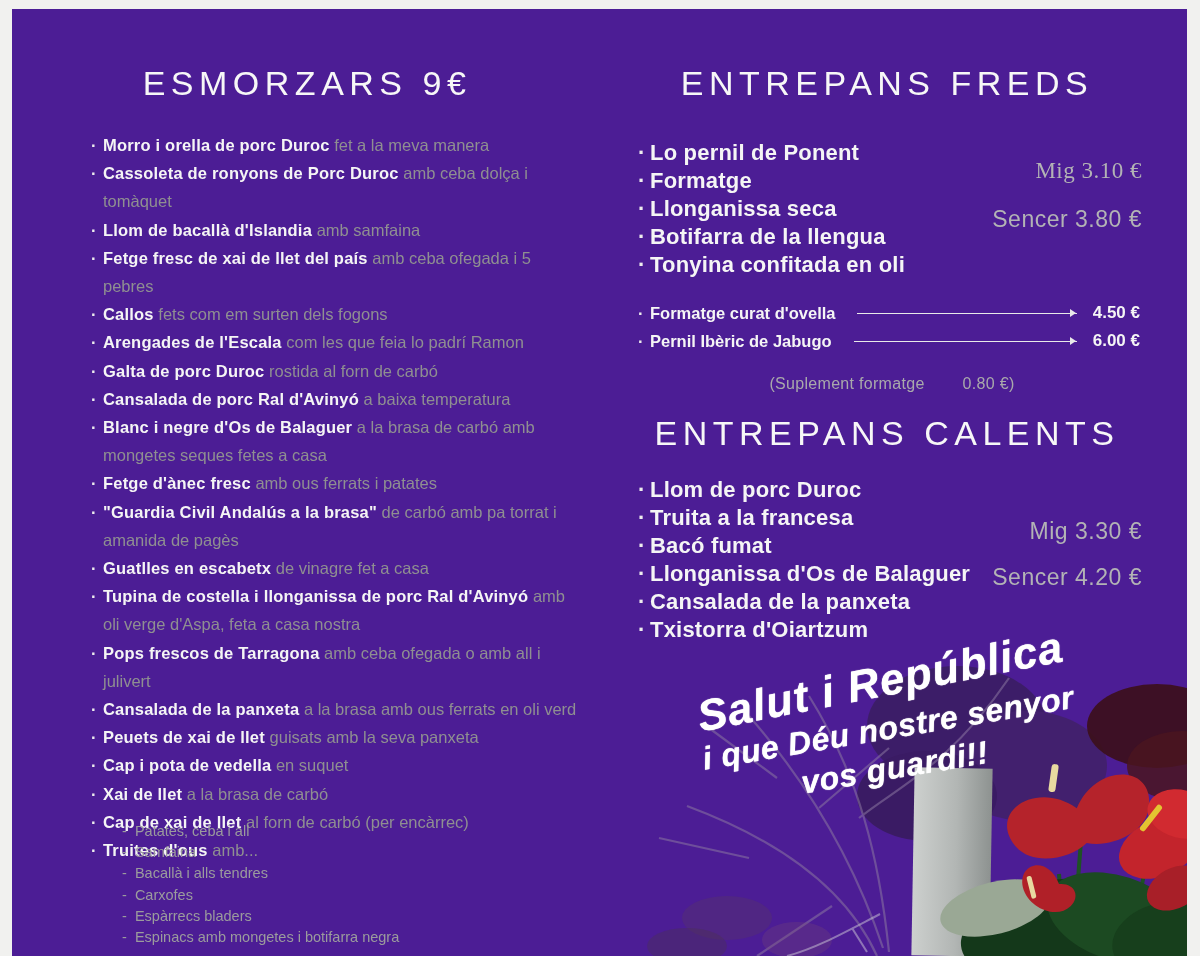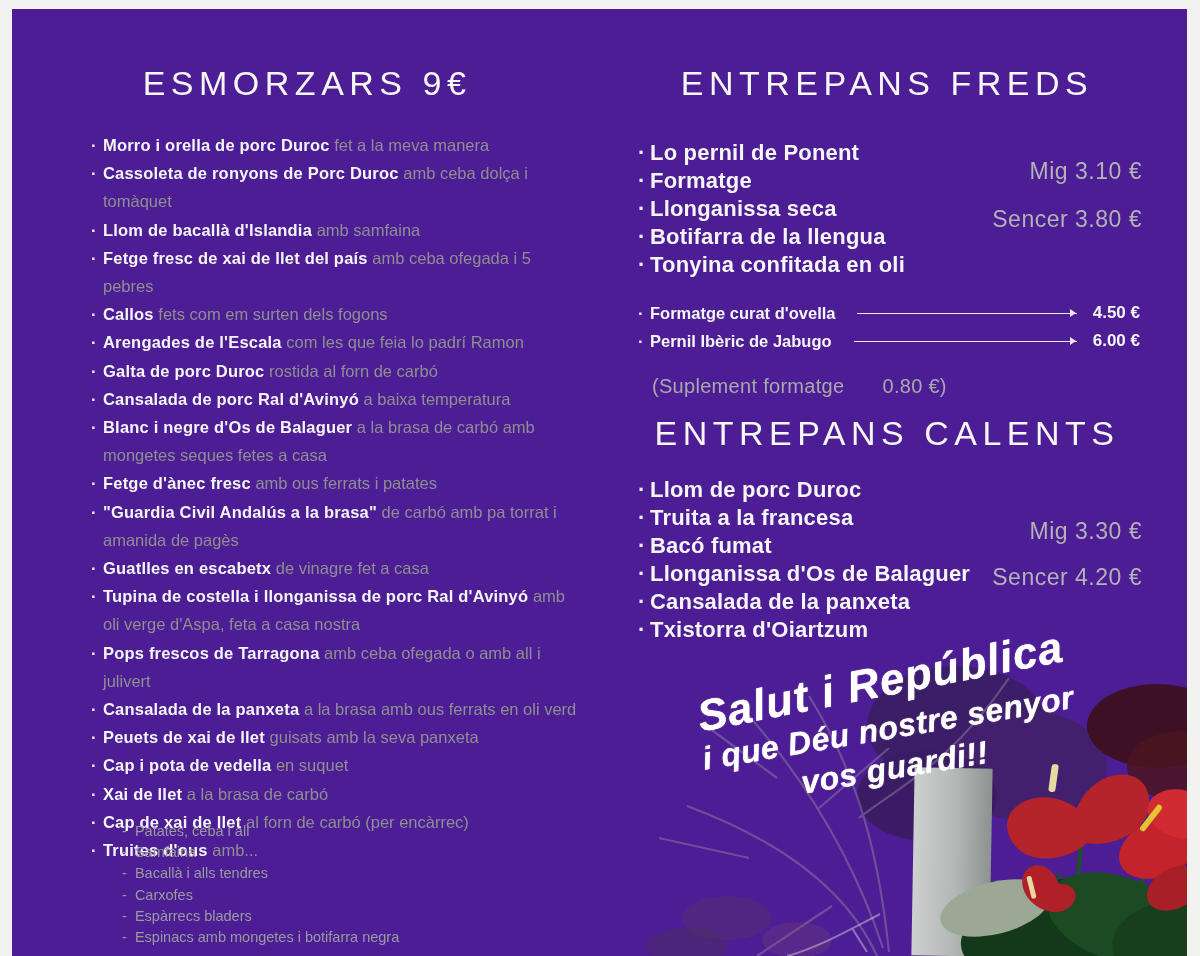--- a/index.html
+++ b/index.html
@@ -54,21 +54,21 @@
   .simple-item { position:relative; padding-left:13px; }
   .simple-item::before {
     content:"·"; position:absolute; left:1px; top:0; color:#ededed;
   }
 
   .side-price {
     position:absolute; left:880px; width:250px; text-align:right;
     font-size:23px; font-weight:300; color:#b3b3b5;
     letter-spacing:0.5px; white-space:nowrap;
   }
-  #freds-mig     { top:149px; }
+  #freds-mig     { top:149px;font-family:Liberation Serif, serif; }
   #freds-sencer  { top:197px; }
   #calents-mig   { top:509px; }
   #calents-sencer{ top:555px;text-align:right; }
 
   
   .premium-rows { position:absolute; left:625px; top:290px; width:503px; }
   .premium-row { display:flex; align-items:center; height:28px; }
   .pname {
     position:relative; padding-left:13px; font-size:16.5px;
     font-weight:bold; color:#f5f5f5; white-space:nowrap;
@@ -79,21 +79,21 @@
     margin:0 16px 0 22px; position:relative;
   }
   .pline::after {
     content:""; position:absolute; right:-3px; top:-4.5px;
     border:4px solid transparent; border-left:6px solid #e9e9e9;
   }
   .pprice { font-size:17px; font-weight:bold; color:#f5f5f5; white-space:nowrap; }
 
   .supplement {
     position:absolute; left:640px; top:366px; width:480px;
-    text-align:left; font-size:20px; color:#a9a9ab; letter-spacing:0.3px;
+    text-align:center; font-size:16px; color:#a9a9ab; letter-spacing:0.3px;
   }
   .supplement .sup-price { margin-left:38px; }
 
   
   .slogan {
     position:absolute; left:640px; top:646px; width:470px;
     transform:rotate(-9.5deg); text-align:center; color:#ffffff;
     font-style:italic; font-weight:bold; z-index:2;
     text-shadow:0 0 1px #fff;
   }

